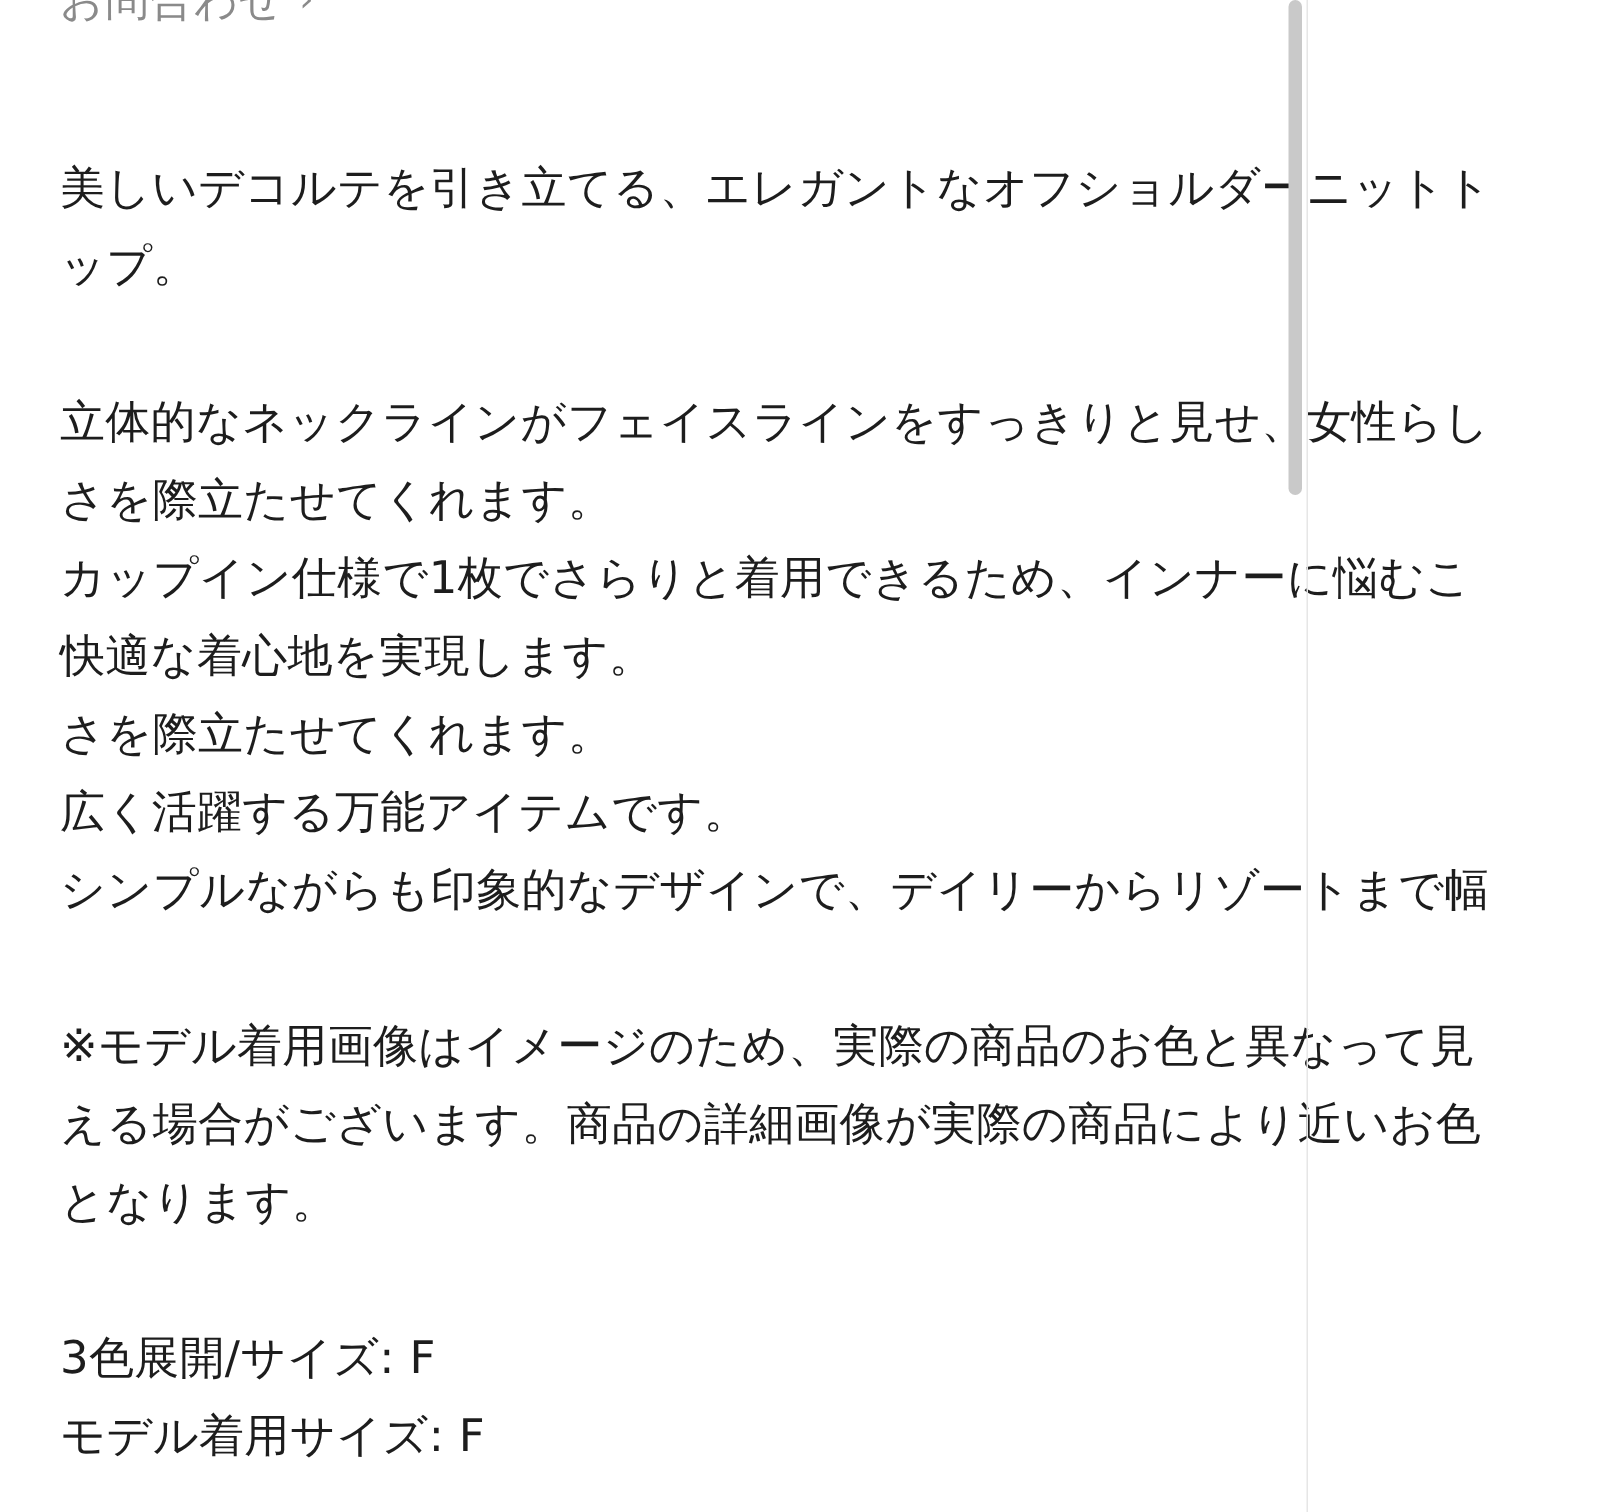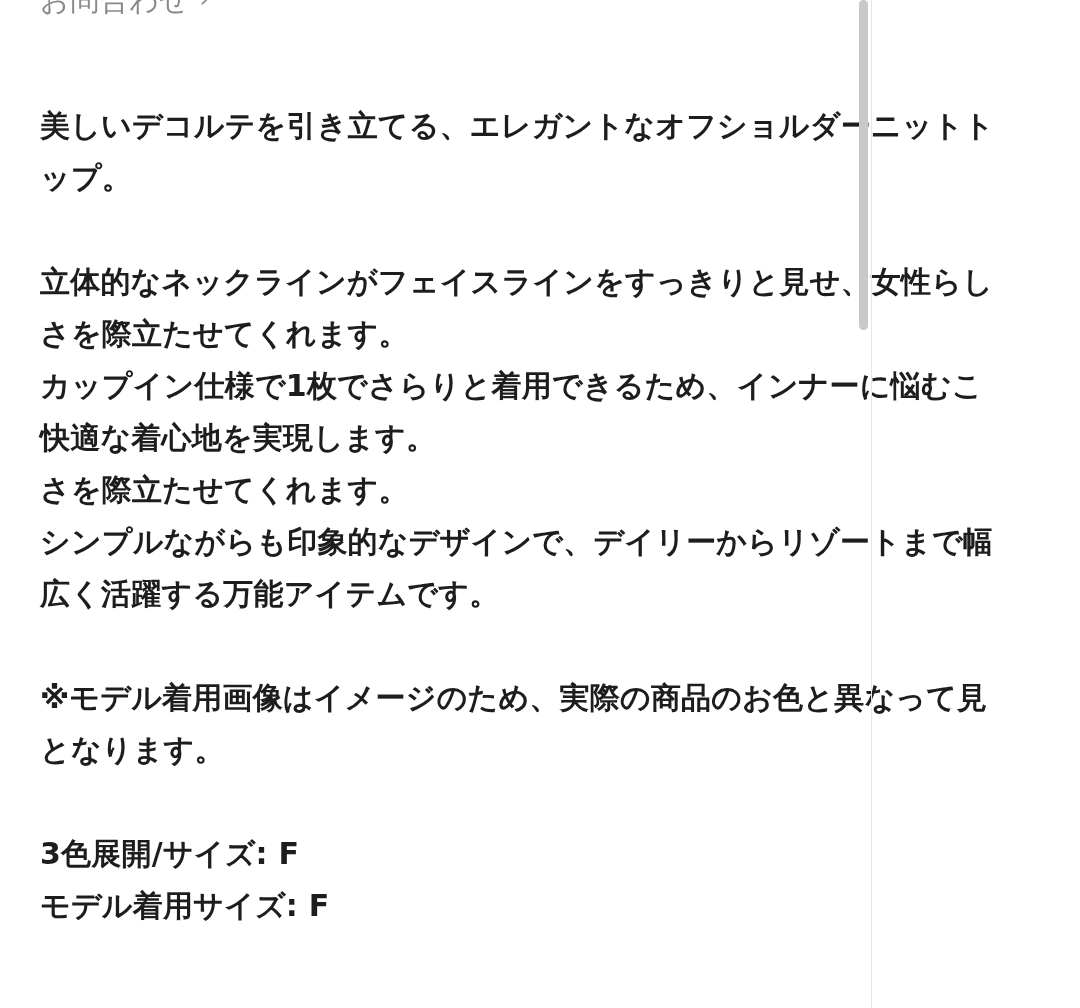--- a/index.html
+++ b/index.html
@@ -52,21 +52,20 @@
     width: 990px;
   }
 
   .para {
     font-size: 30px;
     line-height: 52px;
     color: #1d1d1d;
     letter-spacing: 0.2px;
     margin: 0;
     word-break: break-all;
-    font-weight: bold;
   }
   .para .ln { display: block; }
 
   .gap-lg { height: 52px; }
 
   
   .scroll-track {
     position: absolute;
     top: 0;
     right: 4px;
@@ -110,28 +109,29 @@
     </p>
 
     <div class="gap-lg"></div>
 
     <p class="para">
       <span class="ln">立体的なネックラインがフェイスラインをすっきりと見せ、女性らし</span>
       <span class="ln">さを際立たせてくれます。</span>
       <span class="ln">カップイン仕様で1枚でさらりと着用できるため、インナーに悩むこ</span>
       <span class="ln">快適な着心地を実現します。</span>
       <span class="ln">さを際立たせてくれます。</span>
+      <span class="ln">広く活躍する万能アイテムです。</span>
       <span class="ln">シンプルながらも印象的なデザインで、デイリーからリゾートまで幅</span>
-      <span class="ln">広く活躍する万能アイテムです。</span>
     </p>
 
     <div class="gap-lg"></div>
 
     <p class="para">
       <span class="ln">※モデル着用画像はイメージのため、実際の商品のお色と異なって見</span>
+      <span class="ln">える場合がございます。商品の詳細画像が実際の商品により近いお色</span>
       <span class="ln">となります。</span>
     </p>
 
     <div class="gap-lg"></div>
 
     <p class="para">
       <span class="ln">3色展開/サイズ: F</span>
       <span class="ln">モデル着用サイズ: F</span>
     </p>
 

